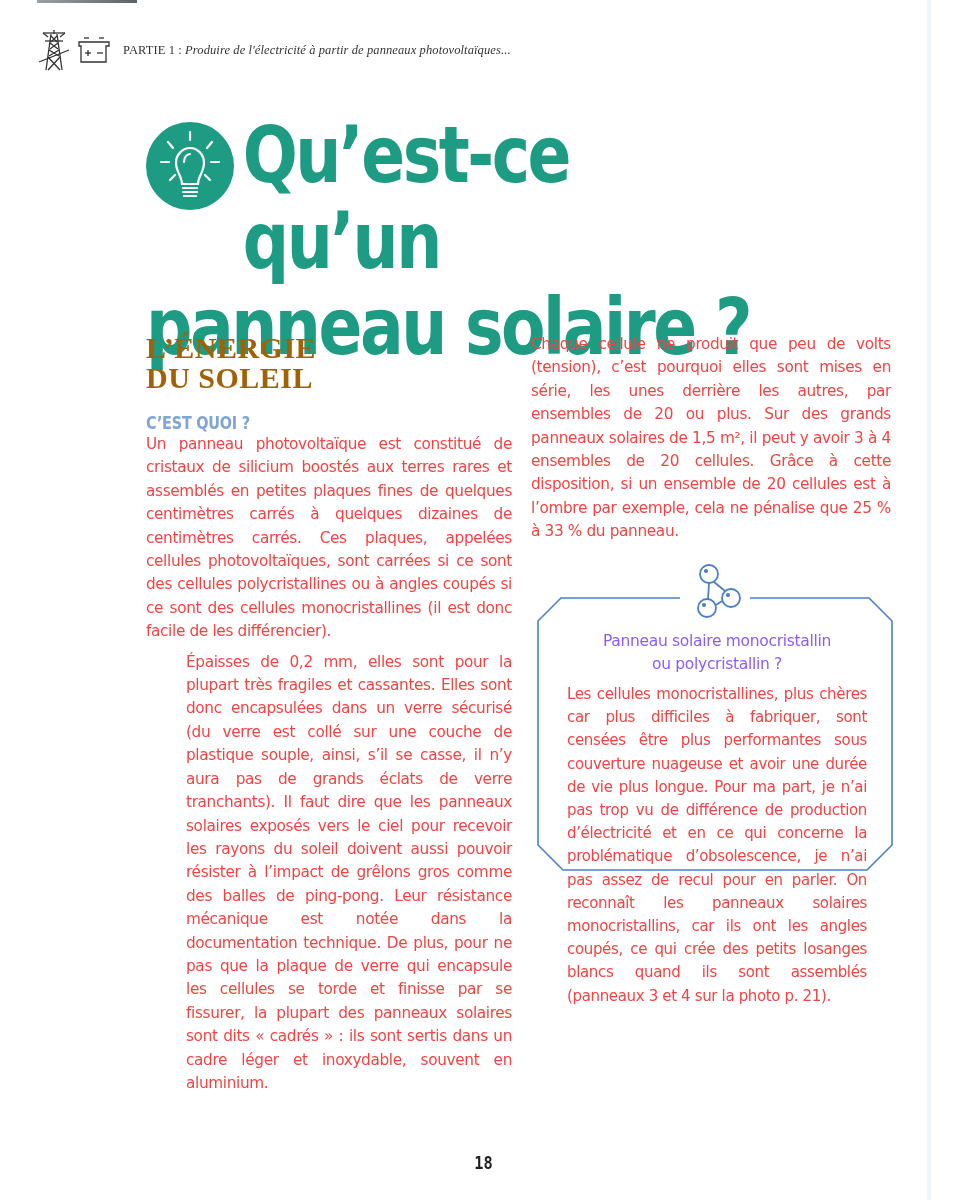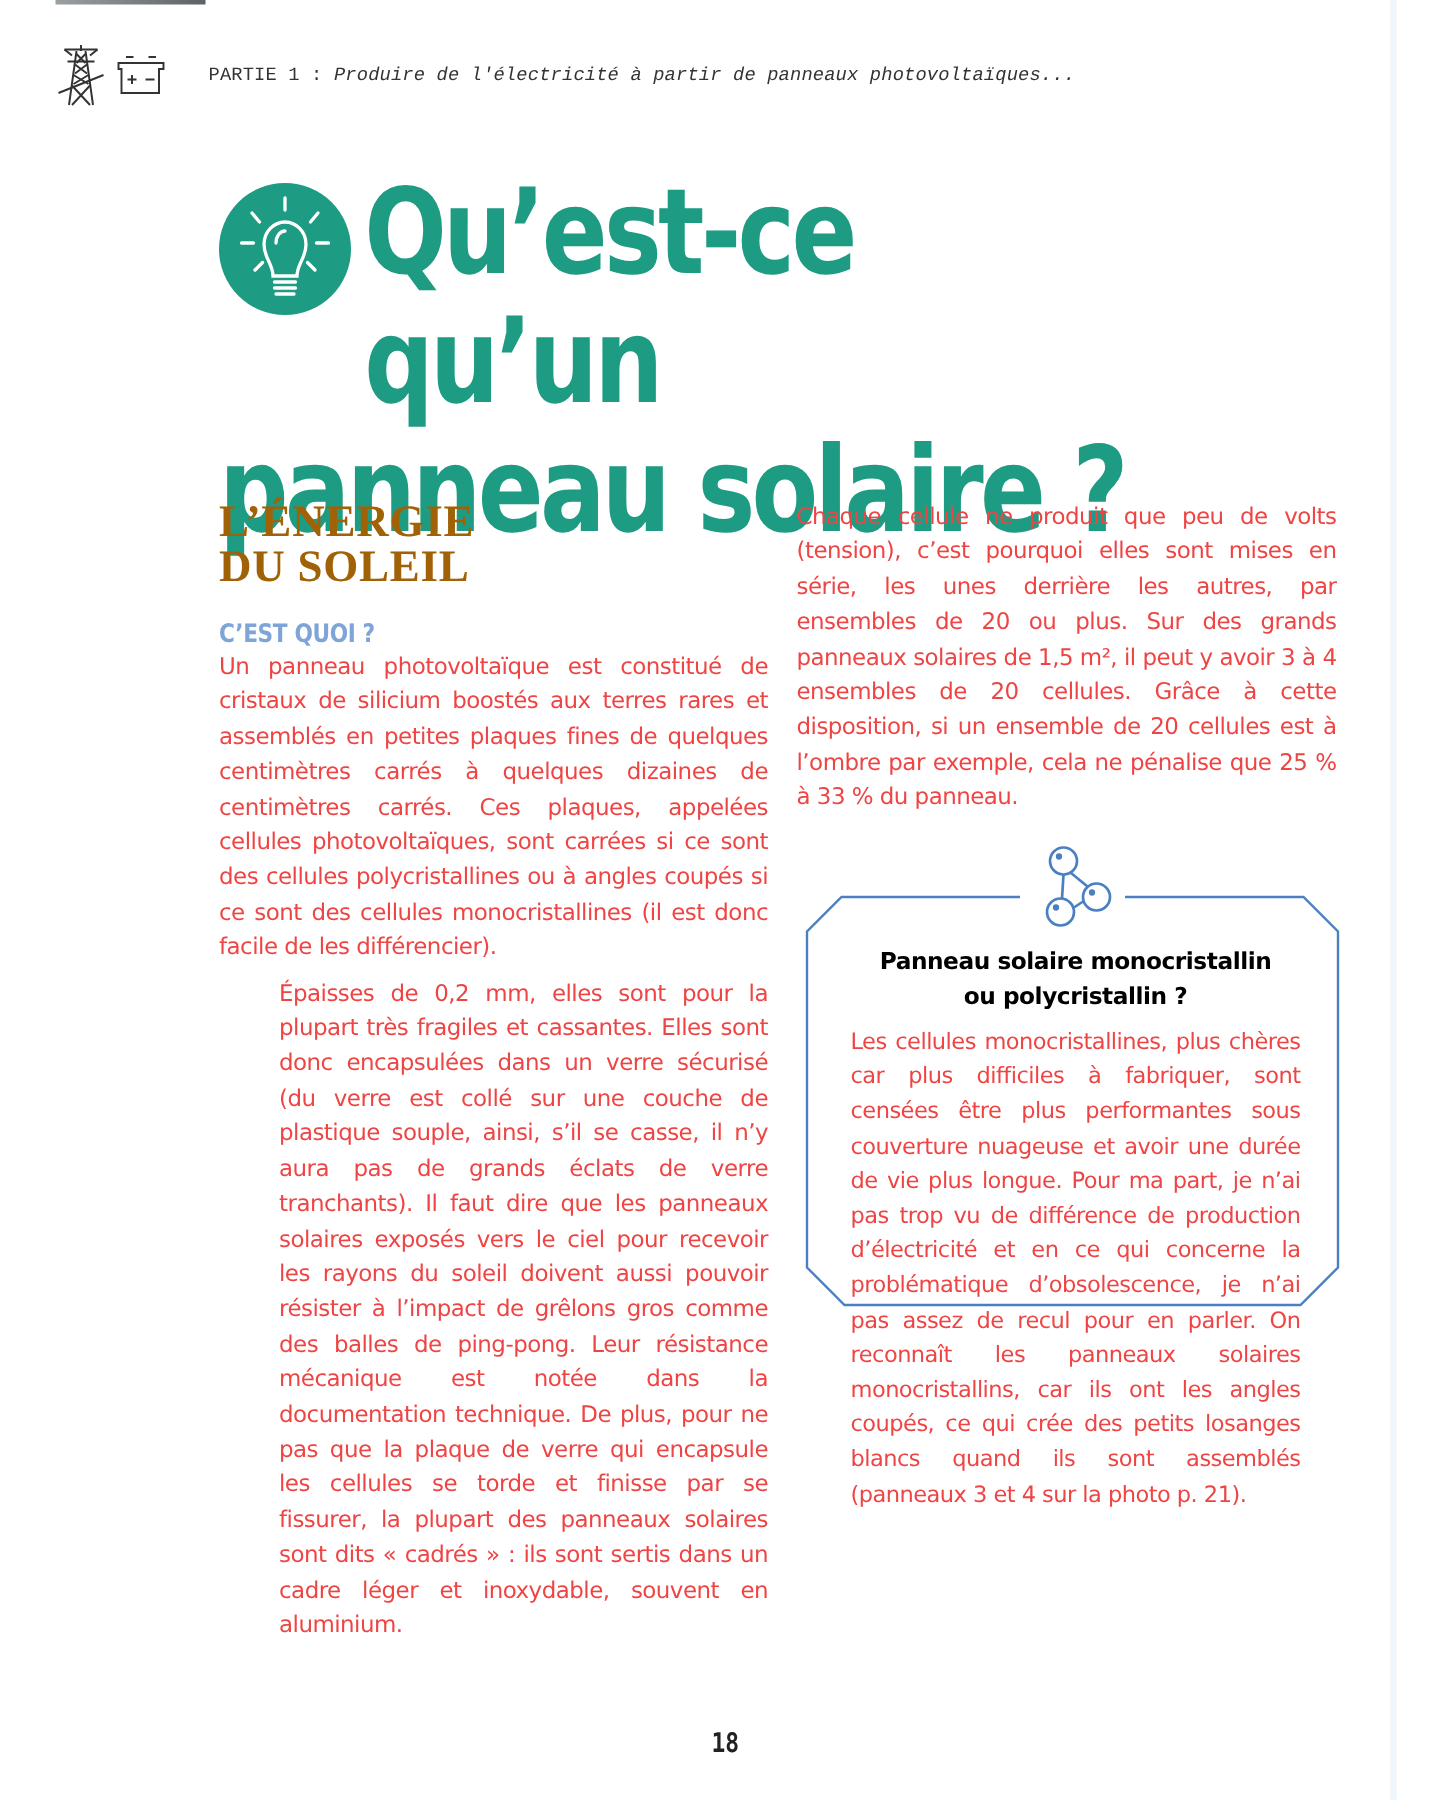--- a/index.html
+++ b/index.html
@@ -14,21 +14,21 @@
   }
   .edge-line {
     position: absolute; left: 927px; top: 0; width: 4px; height: 1200px;
     background: #eef6fb;
   }
   .header {
     position: absolute; left: 37px; top: 25px; height: 50px; display: flex; align-items: center;
   }
   .header svg { display: block; }
   .header .part {
-    margin-left: 28px; font-family: Liberation Mono, monospace; font-size: 12.5px; color: #333;
+    margin-left: 12px; font-family: Liberation Serif, serif; font-size: 12.5px; color: #333;
     letter-spacing: 0.1px;
   }
   .header .part .lbl { font-style: normal; }
   .header .part .ital { font-style: italic; }
 
   .title-wrap {
     position: absolute; left: 146px; top: 112px; width: 760px;
   }
   .bulb-circle {
     position: absolute; left: 0; top: 10px; width: 88px; height: 88px; border-radius: 50%;
@@ -62,22 +62,22 @@
   .left-col p.second { margin-top: 7px; margin-left: 40px; }
 
   .box {
     position: absolute; left: 535px; top: 555px; width: 360px; height: 318px;
   }
   .box svg.frame { position: absolute; left: 0; top: 0; }
   .box .box-inner {
     position: absolute; left: 32px; top: 75px; width: 300px;
   }
   .box .box-title {
-    margin: 0; text-align: center; font-family: "DejaVu Sans", sans-serif; font-weight: bold;
-    color: #000000; font-size: 15.5px; line-height: 23px; letter-spacing: -0.3px;
+    margin: 0; text-align: center; font-family: "DejaVu Sans", sans-serif; font-weight: normal;
+    color: #8b5cf6; font-size: 15.5px; line-height: 23px; letter-spacing: -0.3px;
   }
   .box p.body { margin-top: 7px; font-size: 15px; line-height: 23.2px; }
 
   .page-number {
     position: absolute; left: 0; width: 967px; top: 1152px; text-align: center;
     font-family: "DejaVu Sans Mono", monospace; font-weight: bold; font-size: 18px; color: #222;
     transform: scaleX(0.85);
   }
 </style>
 </head>

